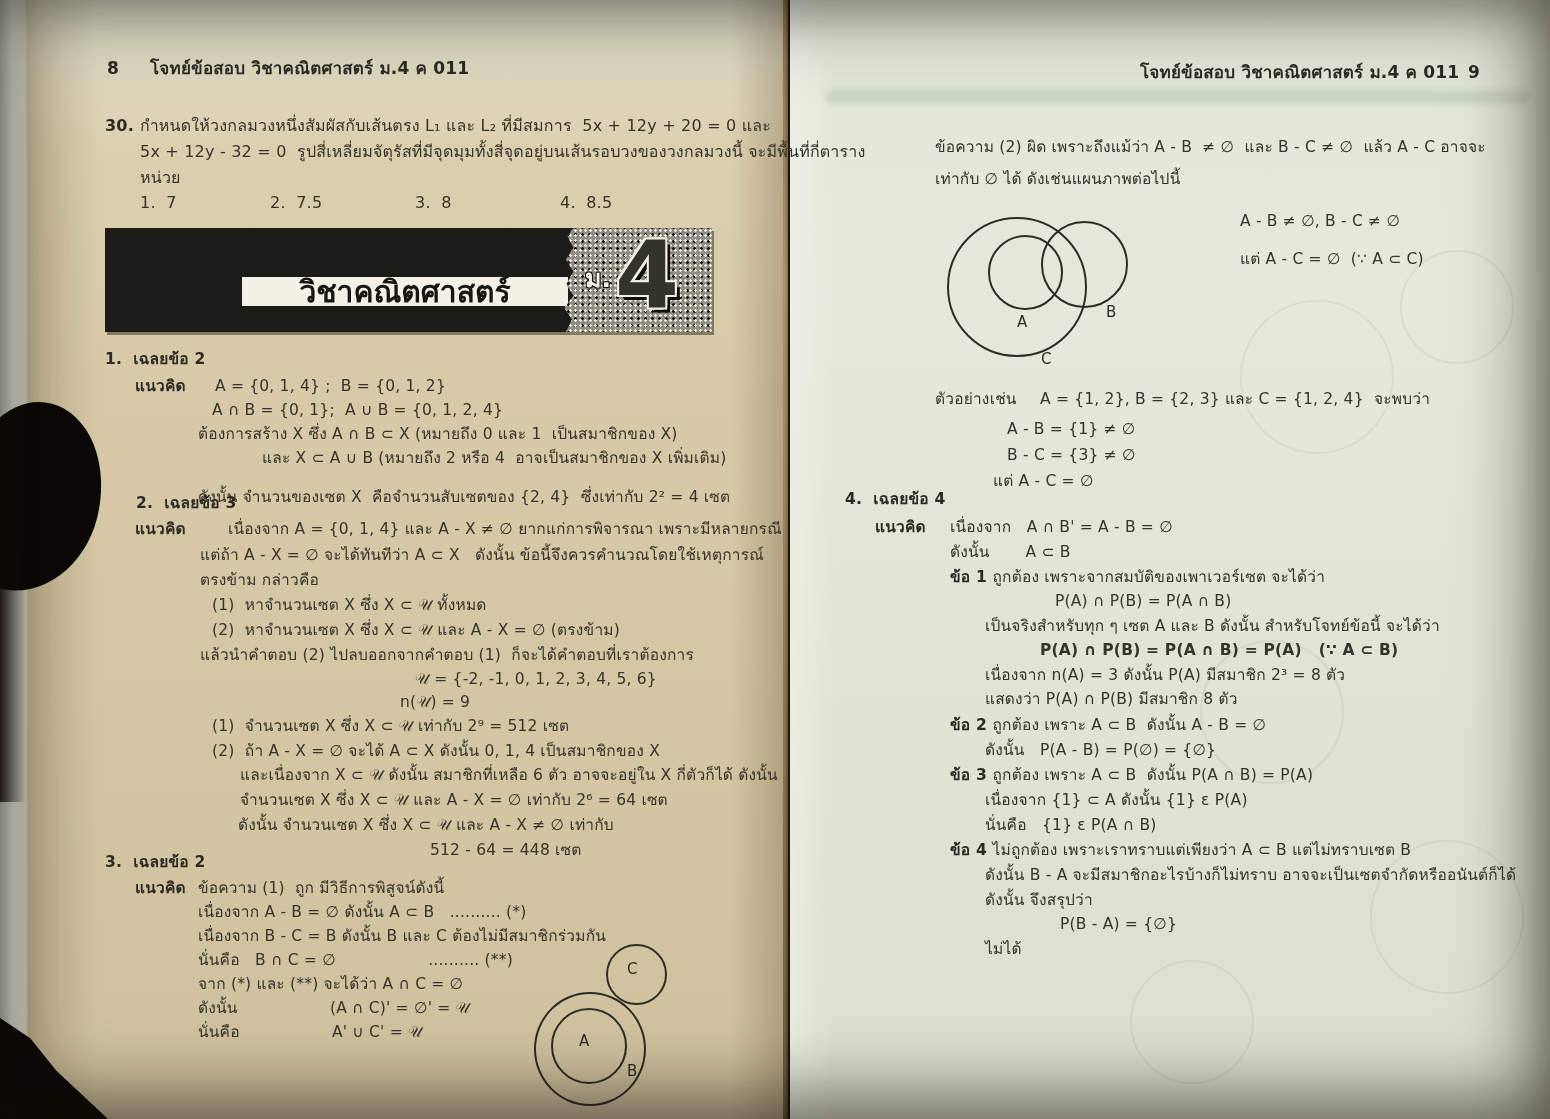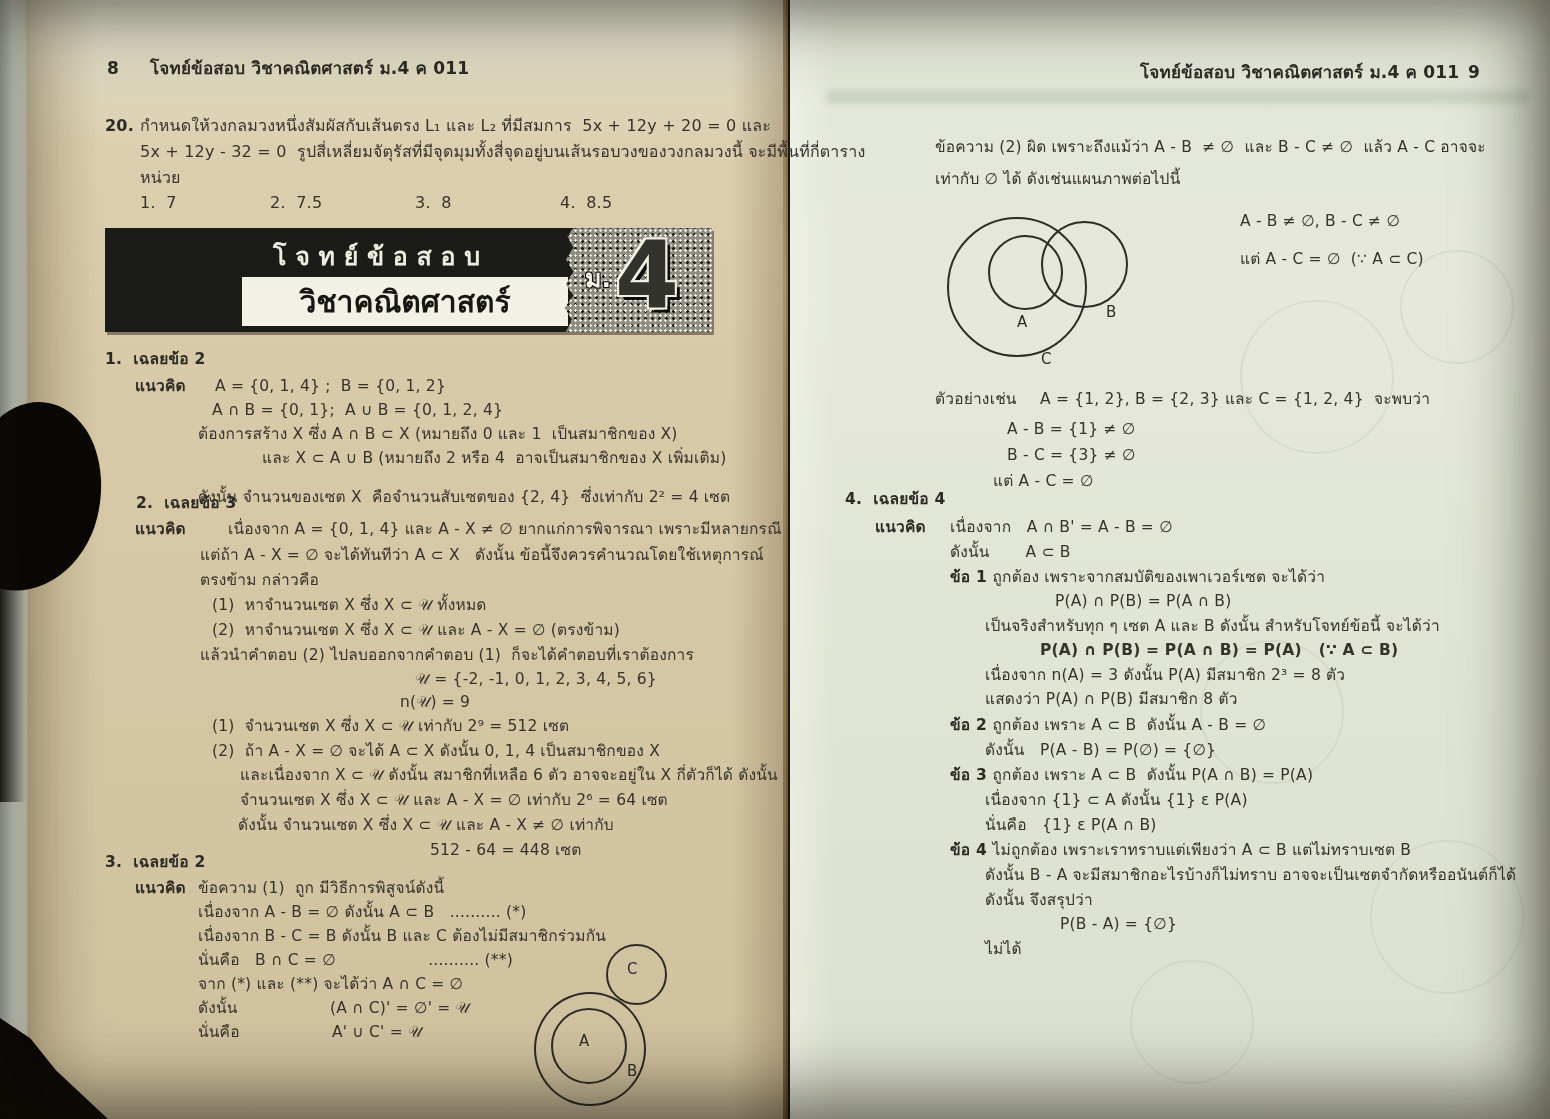--- a/index.html
+++ b/index.html
@@ -38,21 +38,21 @@
   .b{font-weight:700;color:#2c2a24;}
   .t b{font-weight:700;color:#2c2a24;}
   .hdr{font-size:17px;}
   .q{font-size:16px;}
   
   .banner{position:absolute;left:105px;top:228px;width:607px;height:104px;background:#1b1b18;
       box-shadow:2px 3px 0 rgba(30,25,15,.45);}
   .banner-big{position:absolute;left:6px;top:-14px;font-size:72px;font-weight:800;color:#f2efe3;
       letter-spacing:-2px;}
   .banner-top{position:absolute;left:168px;top:8px;font-size:25px;font-weight:700;color:#efece0;white-space:pre;}
-  .banner-box{position:absolute;left:137px;top:49px;width:326px;height:49px;background:#f3f0e5;
+  .banner-box{position:absolute;left:137px;top:49px;width:326px;height:29px;background:#f3f0e5;
       display:flex;align-items:center;justify-content:center;}
   .banner-box span{font-size:30px;font-weight:800;color:#161612;}
   .banner-badge{position:absolute;left:458px;top:0;width:149px;height:104px;background-color:#8f8d83;
       background-image:radial-gradient(#efece0 1px,transparent 1.5px),radial-gradient(#131310 1.1px,transparent 1.6px);
       background-size:5px 5px,7px 7px;background-position:0 0,2px 3px;
       clip-path:polygon(7% 0,100% 0,100% 100%,2% 100%,6% 88%,1% 77%,7% 65%,2% 54%,7% 42%,2% 30%,7% 19%,3% 8%);}
   .badge-mo{position:absolute;left:22px;top:30px;font-size:25px;font-weight:800;color:#f4f1e6;
       text-shadow:1px 1px 0 #111,-1px -1px 0 #111,1px -1px 0 #111,-1px 1px 0 #111;}
   .badge-4{position:absolute;left:52px;top:-6px;font-size:92px;font-weight:800;color:#33332e;
       text-shadow:-2px -2px 0 #f2efe3,2px -2px 0 #f2efe3,-2px 2px 0 #f2efe3,2px 2px 0 #f2efe3,5px 5px 0 #0e0e0c;}
@@ -76,21 +76,20 @@
   <div class="ghost" style="left:1200px;top:640px;width:140px;height:140px;"></div>
   <div class="ghost" style="left:1370px;top:840px;width:150px;height:150px;"></div>
   <div class="ghost" style="left:1130px;top:960px;width:120px;height:120px;"></div>
 
   <div class="t b hdr" style="left:107px;top:58px;">8</div>
   <div class="t b hdr" style="left:150px;top:58px;">โจทย์ข้อสอบ วิชาคณิตศาสตร์ ม.4 ค 011</div>
   <div class="t b hdr" style="left:1140px;top:62px;">โจทย์ข้อสอบ วิชาคณิตศาสตร์ ม.4 ค 011</div>
   <div class="t b hdr" style="left:1468px;top:62px;">9</div>
 
   <div class="banner">
-    <div class="banner-top">โ จ ท ย์ ข้ อ ส อ บ</div>
     <div class="banner-box">
       <span>วิชาคณิตศาสตร์</span>
     </div>
     <div class="banner-badge">
       <span class="badge-mo">ม.</span>
       <span class="badge-4">4</span>
     </div>
   </div>
 
   <div class="circle" style="left:534px;top:992px;width:108px;height:110px;"></div>
@@ -101,21 +100,21 @@
   <div class="vl" style="left:627px;top:960px;">C</div>
 
   <div class="circle" style="left:947px;top:217px;width:136px;height:136px;"></div>
   <div class="circle" style="left:988px;top:235px;width:71px;height:71px;"></div>
   <div class="circle" style="left:1041px;top:221px;width:83px;height:83px;"></div>
   <div class="vl" style="left:1017px;top:313px;">A</div>
   <div class="vl" style="left:1106px;top:303px;">B</div>
   <div class="vl" style="left:1041px;top:350px;">C</div>
 
   <div id="content">
-      <div class="t b q" style="left: 105px; top: 116px;">20.</div>
+      <div class="t b q" style="left: 105px; top: 116px;">30.</div>
       <div class="t q" style="left: 140px; top: 116px;">กำหนดให้วงกลมวงหนึ่งสัมผัสกับเส้นตรง L₁ และ L₂ ที่มีสมการ  5x + 12y + 20 = 0 และ</div>
       <div class="t q" style="left: 140px; top: 142px;">5x + 12y - 32 = 0  รูปสี่เหลี่ยมจัตุรัสที่มีจุดมุมทั้งสี่จุดอยู่บนเส้นรอบวงของวงกลมวงนี้ จะมีพื้นที่กี่ตาราง</div>
       <div class="t q" style="left: 140px; top: 168px;">หน่วย</div>
       <div class="t q" style="left: 140px; top: 193px;">1.  7</div>
       <div class="t q" style="left: 270px; top: 193px; text-align: right;">2.  7.5</div>
       <div class="t q" style="left: 415px; top: 193px;">3.  8</div>
       <div class="t q" style="left: 560px; top: 193px;">4.  8.5</div>
       <div class="t b" style="left: 105px; top: 350px;">1.  เฉลยข้อ 2</div>
       <div class="t b" style="left: 135px; top: 377px;">แนวคิด</div>
       <div class="t" style="left: 215px; top: 377px; text-align: center;">A = {0, 1, 4} ;  B = {0, 1, 2}</div>

